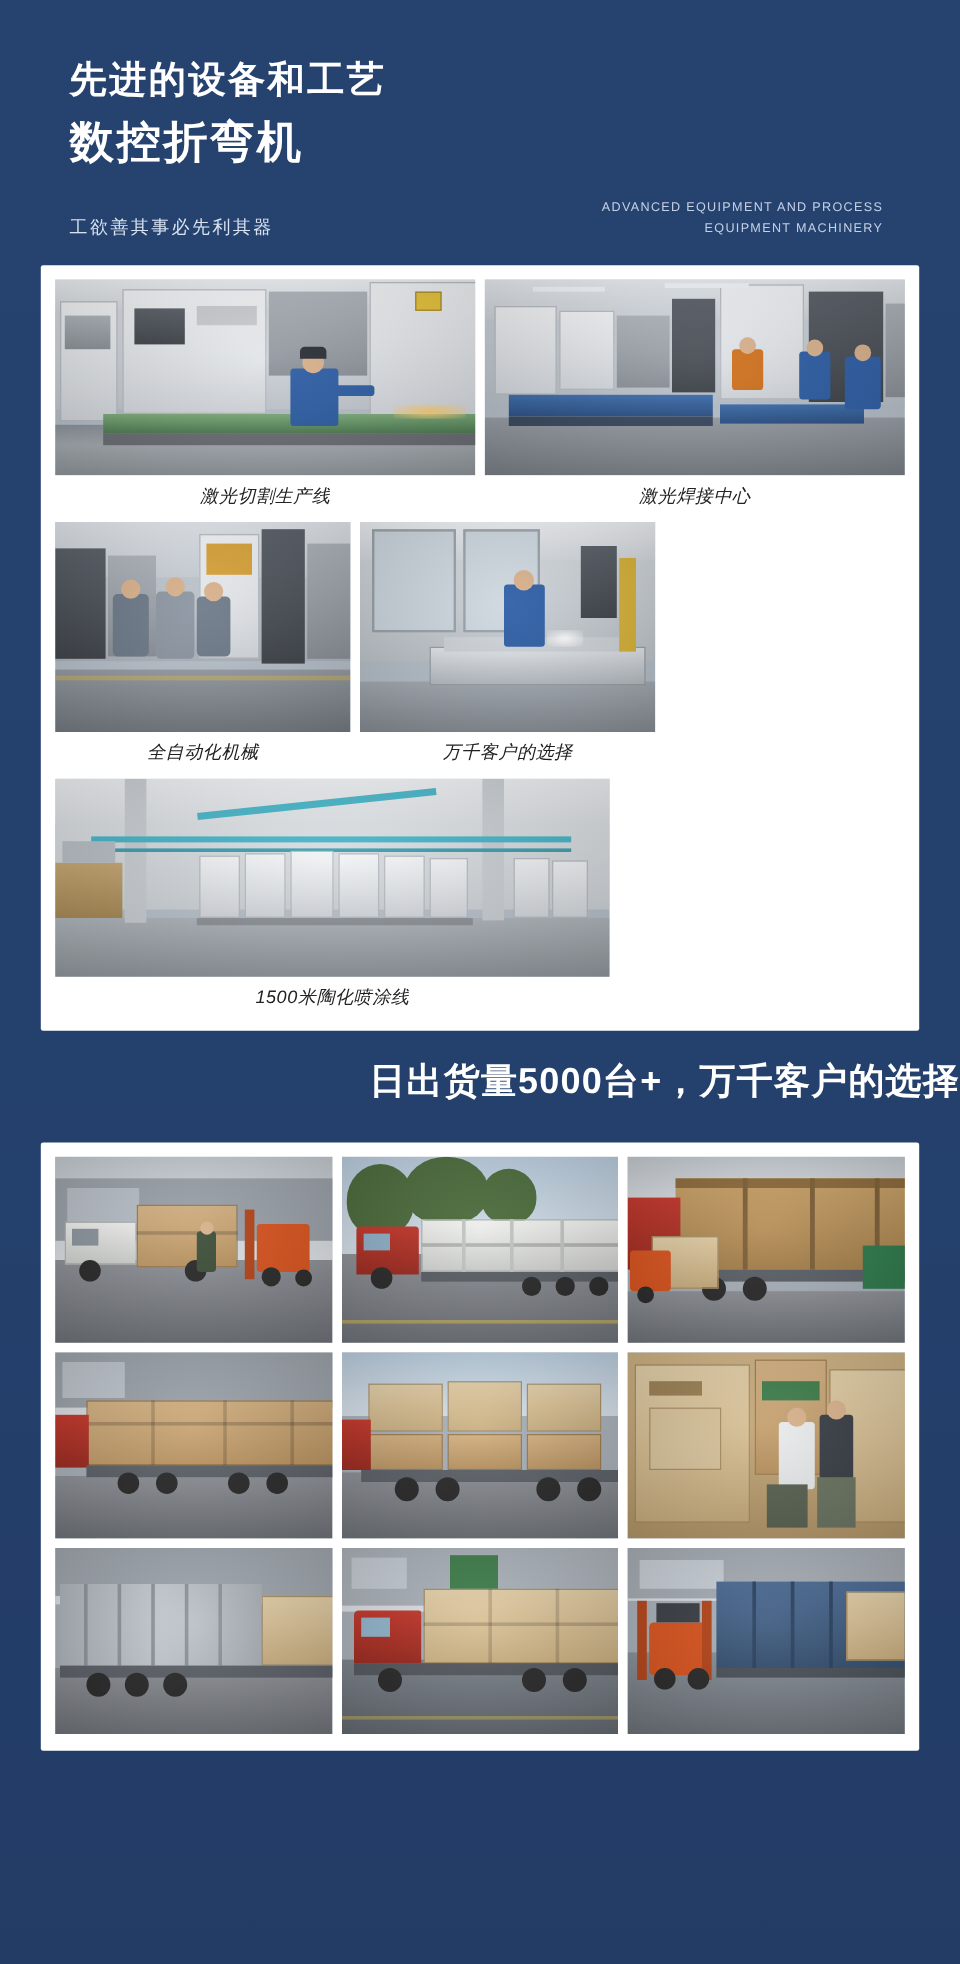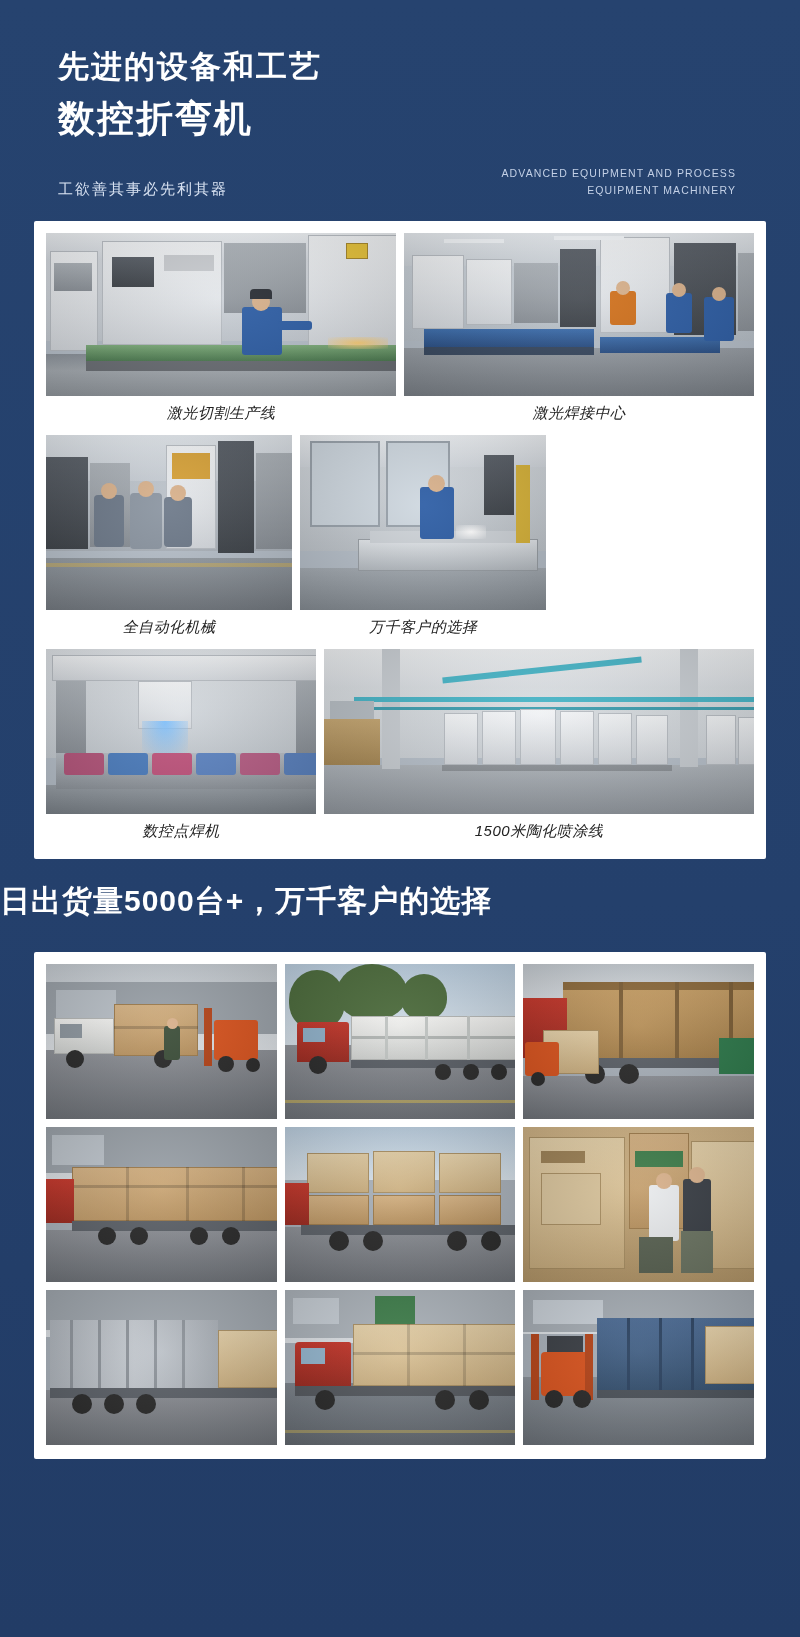--- a/index.html
+++ b/index.html
@@ -83,21 +83,21 @@
   .caption {
     text-align: center;
     font-size: 15px;
     color: #222222;
     padding: 8px 0 4px 0;
     letter-spacing: 0.5px;
   }
 
   
   .banner {
-    text-align: left;
+    text-align: right;
     padding: 22px 0 16px 0;
   }
   .banner span {
     font-size: 30px;
     font-weight: bold;
     color: #ffffff;
     letter-spacing: 1px;
   }
 
   .ship-photo { background: #a9b1ba; }
@@ -272,42 +272,20 @@
 
           <div class="blk" style="left:216px;top:30px;width:14px;height:78px;background:#d9b43a;"></div>
           <div class="blk machine-dark" style="left:184px;top:20px;width:30px;height:60px;"></div>
         </div>
         <div class="caption">万千客户的选择</div>
       </div>
     </div>
 
     <div class="grid-row">
 
-      <div class="cell" style="width:290px;">
-        <div class="photo" style="height:165px;">
-          <div class="fac-wall" style="background:linear-gradient(180deg,#dfe3e7,#c6ccd2);"></div>
-          <div class="fac-floor" style="height:18%;background:linear-gradient(180deg,#9ba2a9,#7c838a);"></div>
-
-          <div class="blk machine-white" style="left:6px;top:6px;width:278px;height:26px;"></div>
-          <div class="blk machine-gray" style="left:10px;top:32px;width:30px;height:74px;"></div>
-          <div class="blk machine-gray" style="left:250px;top:32px;width:30px;height:74px;"></div>
-          <div class="blk machine-white" style="left:92px;top:32px;width:54px;height:48px;"></div>
-
-          <div class="blk" style="left:96px;top:72px;width:46px;height:34px;background:radial-gradient(ellipse at 50% 0%, rgba(120,190,255,.9), rgba(120,190,255,0));"></div>
-
-          <div class="blk" style="left:10px;top:104px;width:270px;height:36px;background:linear-gradient(180deg,#b9bfc6,#8f959c);"></div>
-          <div class="blk" style="left:18px;top:104px;width:40px;height:22px;background:#b5567c;border-radius:3px;"></div>
-          <div class="blk" style="left:62px;top:104px;width:40px;height:22px;background:#4e7fc0;border-radius:3px;"></div>
-          <div class="blk" style="left:106px;top:104px;width:40px;height:22px;background:#c2567f;border-radius:3px;"></div>
-          <div class="blk" style="left:150px;top:104px;width:40px;height:22px;background:#5f86c4;border-radius:3px;"></div>
-          <div class="blk" style="left:194px;top:104px;width:40px;height:22px;background:#b85f86;border-radius:3px;"></div>
-          <div class="blk" style="left:238px;top:104px;width:36px;height:22px;background:#5b82bf;border-radius:3px;"></div>
-        </div>
-        <div class="caption">数控点焊机</div>
-      </div>
 
       <div class="cell" style="width:462px;">
         <div class="photo" style="height:165px;">
           <div class="fac-wall" style="background:linear-gradient(180deg,#e3e7ea,#cfd4d9);"></div>
           <div class="fac-ceil" style="height:22%;background:linear-gradient(180deg,#f1f3f5,#dde1e5);"></div>
           <div class="fac-floor" style="height:30%;background:linear-gradient(180deg,#b1b7bd,#949aa1);"></div>
 
           <div class="blk" style="left:58px;top:0;width:18px;height:120px;background:#cbd0d5;"></div>
           <div class="blk" style="left:356px;top:0;width:18px;height:118px;background:#cbd0d5;"></div>
 

